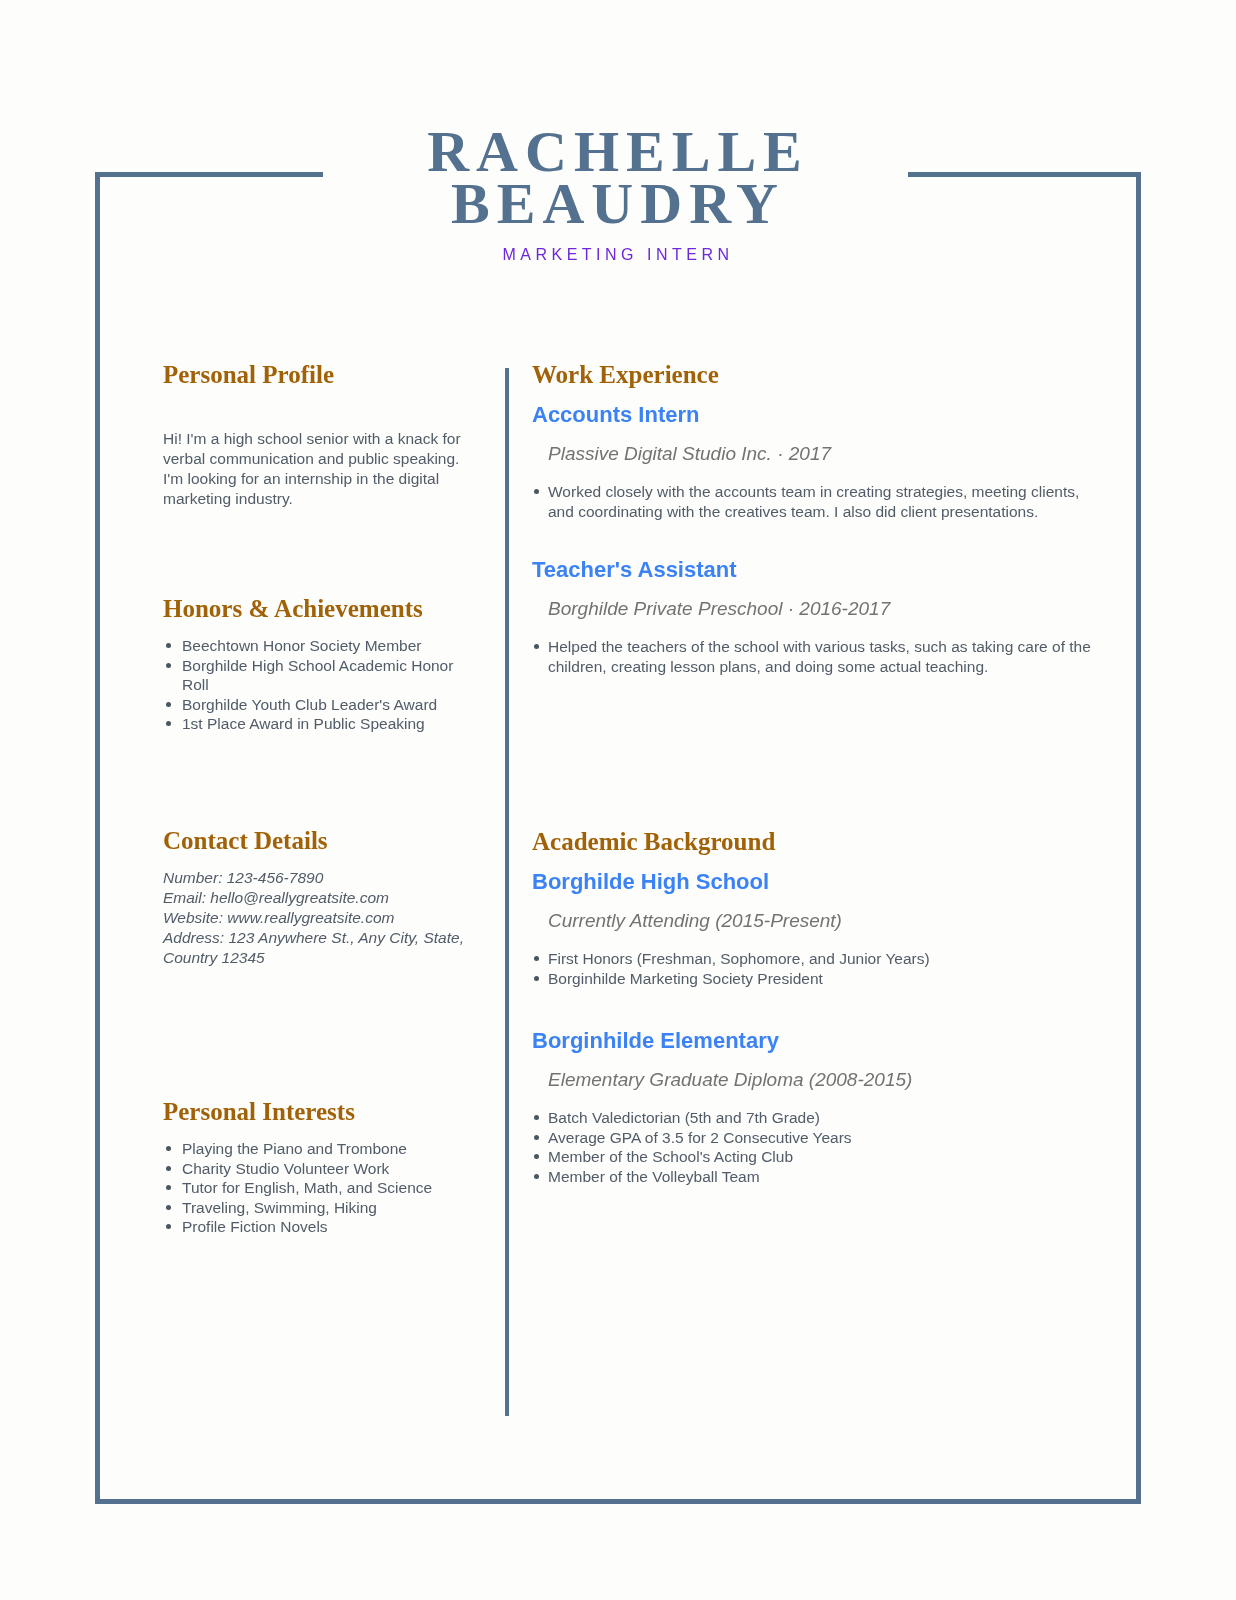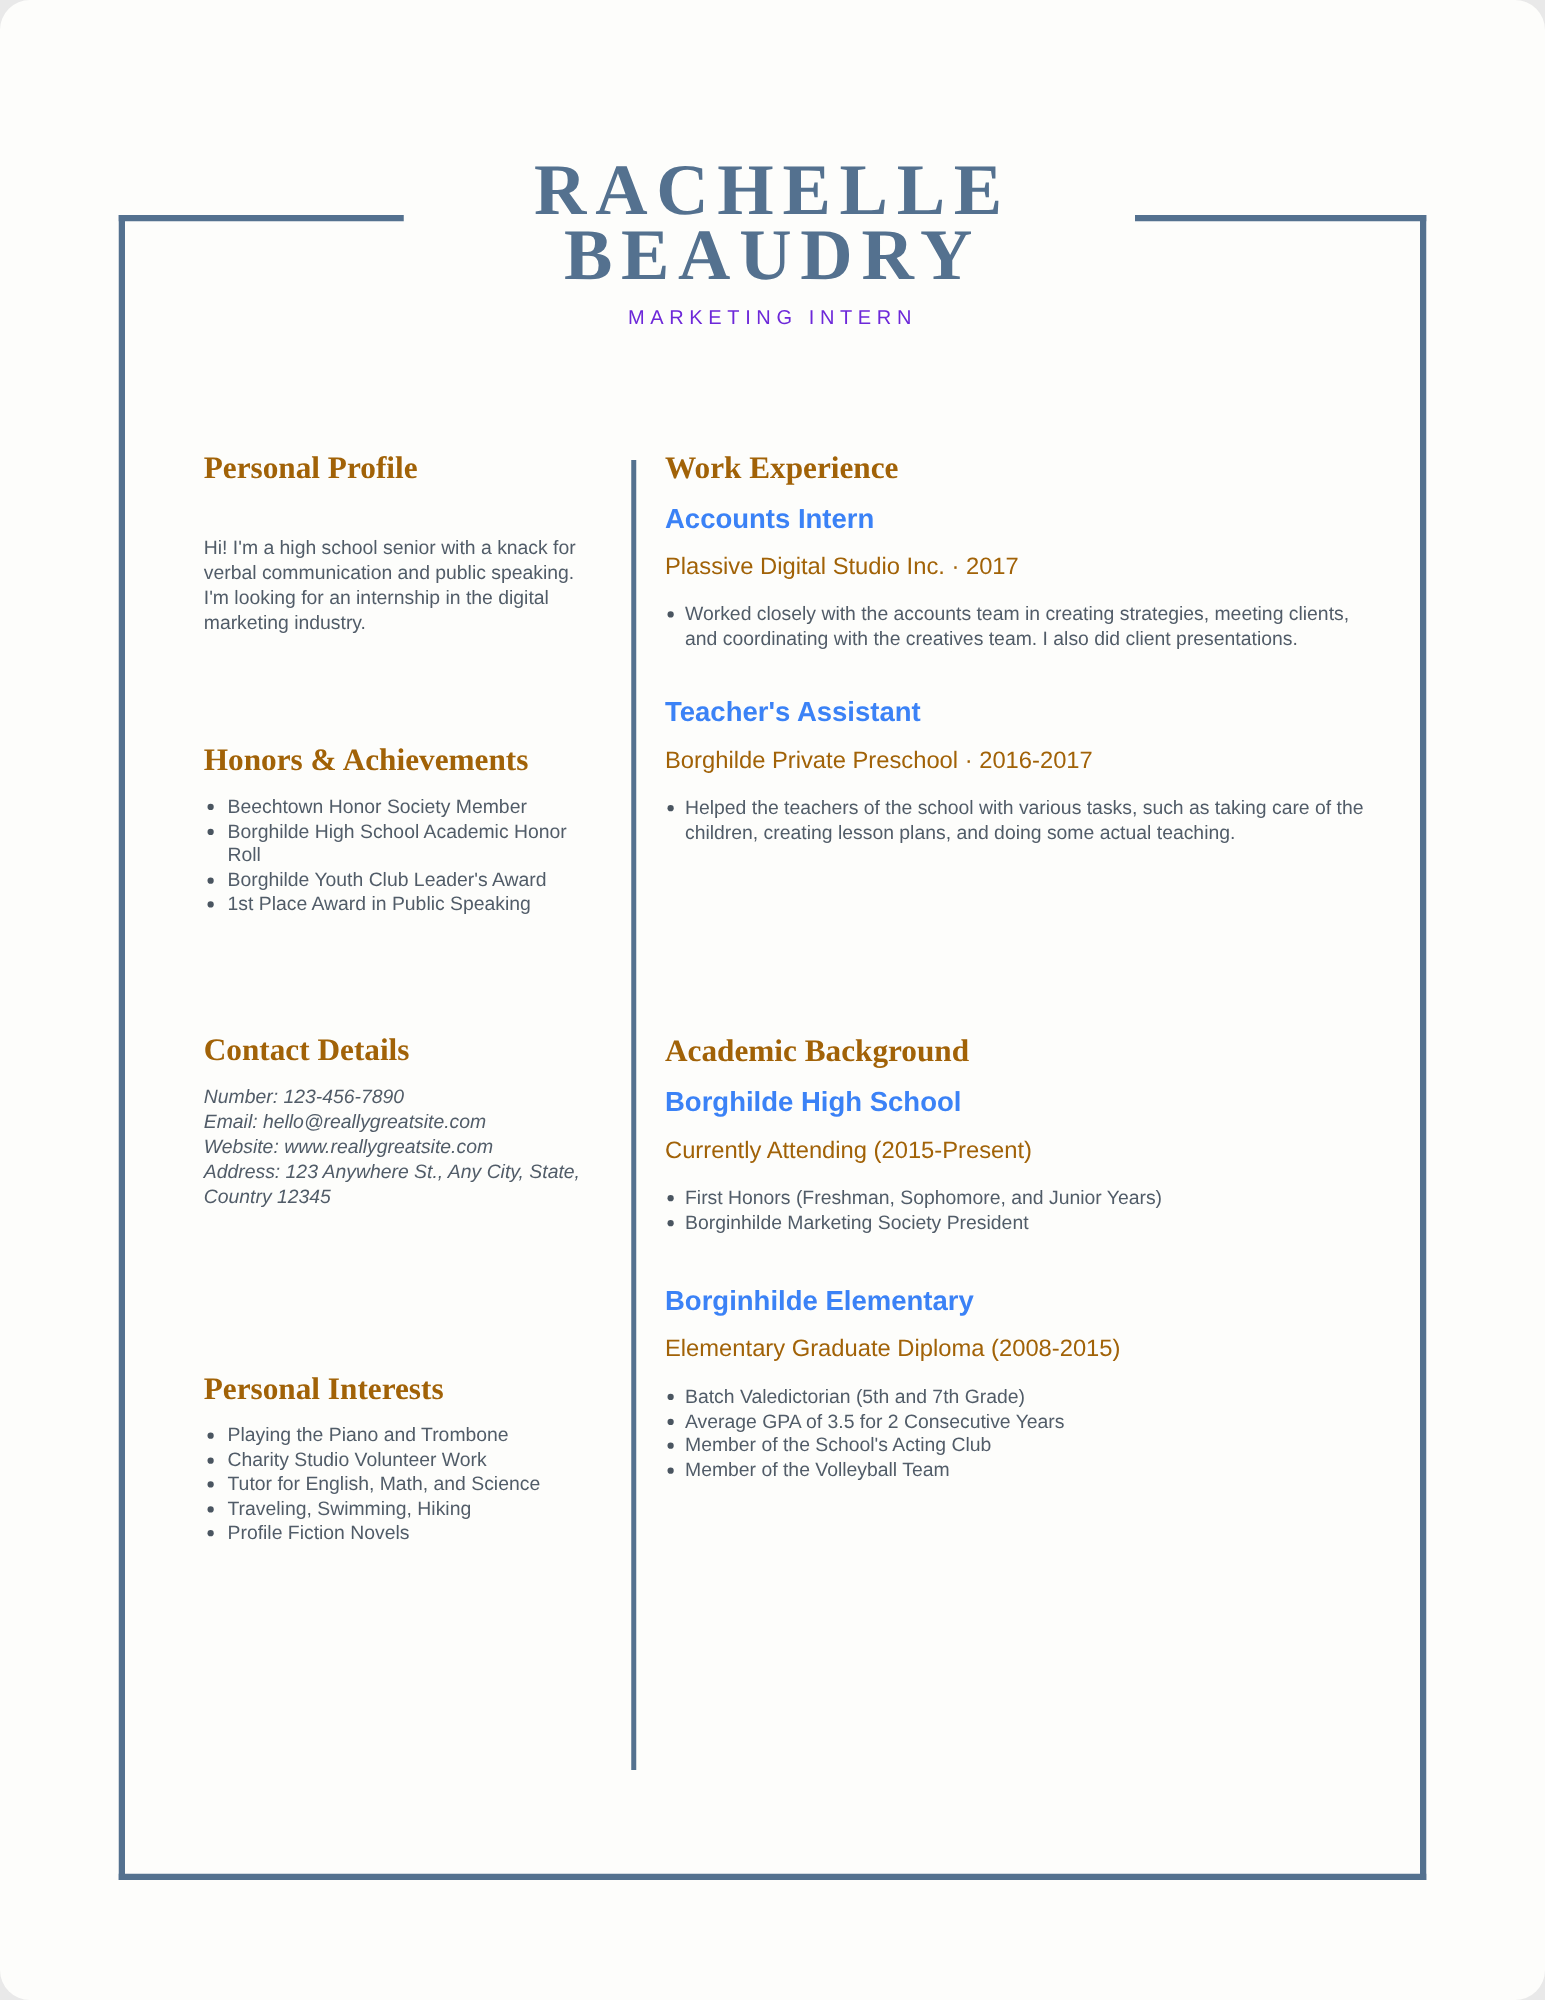--- a/index.html
+++ b/index.html
@@ -4,21 +4,20 @@
 <style>
   * { margin:0; padding:0; box-sizing:border-box; }
   html,body { background:#e9e9e9; }
   .page {
     position:relative;
     width:1236px; height:1600px;
     margin:0 auto;
     background:#fdfdfb;
     font-family:"Liberation Sans", sans-serif;
     overflow:hidden;
-    border-radius:24px;
   }
   
   .frame { position:absolute; background:#54718f; }
   .frame-top-left    { left:95px;  top:172px;  width:228px;  height:5px; }
   .frame-top-right   { left:908px; top:172px;  width:233px;  height:5px; }
   .frame-left        { left:95px;  top:172px;  width:5px;    height:1332px; }
   .frame-right       { left:1136px;top:172px;  width:5px;    height:1332px; }
   .frame-bottom      { left:95px;  top:1499px; width:1046px; height:5px; }
   .column-divider    { left:505px; top:368px;  width:4px;    height:1048px; }
 
@@ -78,22 +77,23 @@
 
   .role {
     font-size:22px;
     font-weight:700;
     color:#3b82f6;
     margin:0 0 15px 0;
   }
   .org {
     font-size:19px;
     font-weight:400;
-    color:#a16207;
-    margin:0 0 17px 0;
+    color:#737373;
+    margin:0 0 17px 16px;
+    font-style:italic;
   }
   .entry + .entry { margin-top:36px; }
   .edu-entry + .edu-entry { margin-top:40px; }
 
   .contact-line { font-size:15.5px; line-height:20px; color:#515c68;font-style:italic; }
 </style>
 </head>
 <body>
 
 <div class="page">

